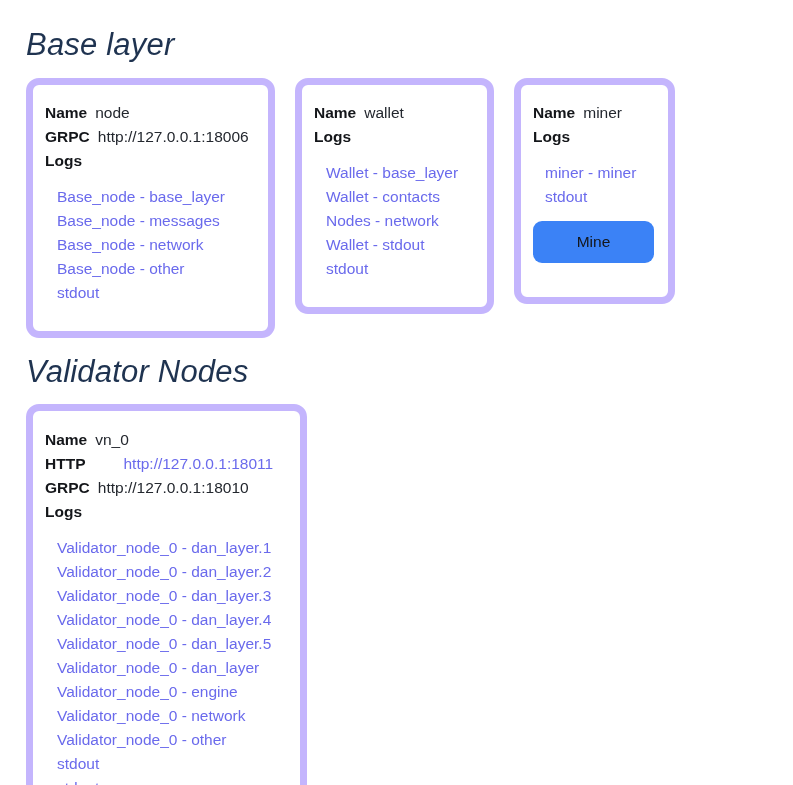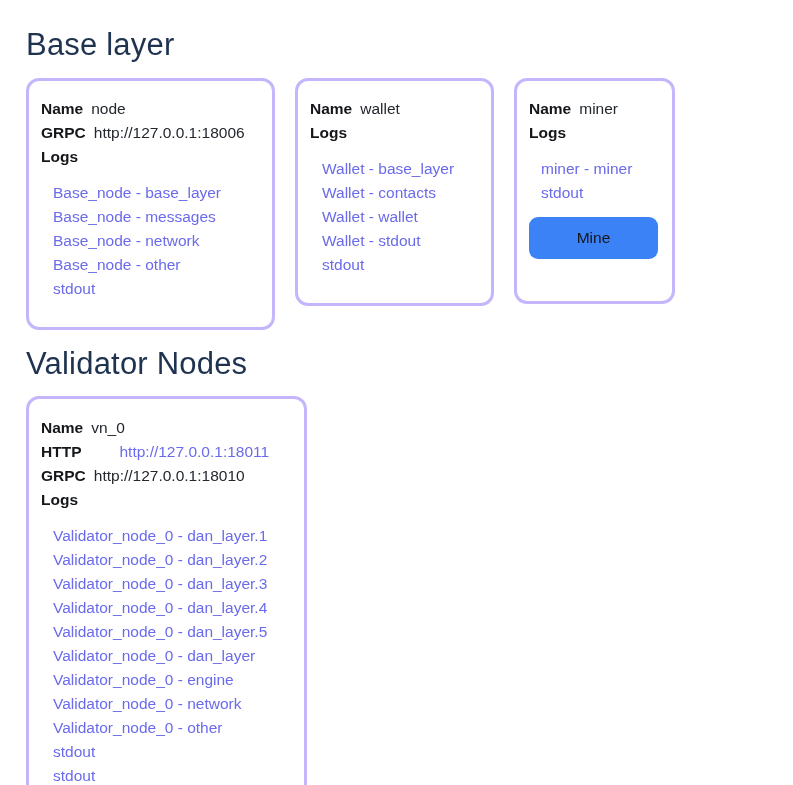--- a/index.html
+++ b/index.html
@@ -24,38 +24,39 @@
   }
 
   .section-title {
     font-size: 31px;
     font-weight: 400;
     color: #1f3350;
     margin: 0;
     padding: 0;
     line-height: 1.15;
     letter-spacing: 0.2px;
+    font-style: italic;
   }
   .section-title.base {
     padding-top: 27px;
   }
   .section-title.validators {
     padding-top: 16px;
   }
 
   .card-row {
     display: flex;
     flex-direction: row;
     align-items: flex-start;
     gap: 20px;
     margin-top: 15px;
   }
 
   .card {
-    border: 3px solid #c4b5fd;
+    border: 7px solid #c4b5fd;
     border-radius: 13px;
     background: #ffffff;
     box-sizing: border-box;
     padding: 16px 14px 14px 12px;
   }
 
   .card.node-card   { width: 249px; min-height: 226px; }
   .card.wallet-card { width: 199px; min-height: 226px; }
   .card.miner-card  { width: 161px; min-height: 226px; }
   .card.validator-card { width: 281px; min-height: 397px; padding-top: 17px; }
@@ -150,21 +151,21 @@
 
     <div class="card wallet-card">
       <div class="field">
         <span class="field-label">Name</span>
         <span class="field-value">wallet</span>
       </div>
       <div class="logs-label">Logs</div>
       <div class="log-list">
         <a class="log-link">Wallet - base_layer</a>
         <a class="log-link">Wallet - contacts</a>
-        <a class="log-link">Wallet - wallet</a>
+        <a class="log-link">Nodes - network</a>
         <a class="log-link">Wallet - stdout</a>
         <a class="log-link">stdout</a>
       </div>
     </div>
 
     <div class="card miner-card">
       <div class="field">
         <span class="field-label">Name</span>
         <span class="field-value">miner</span>
       </div>

